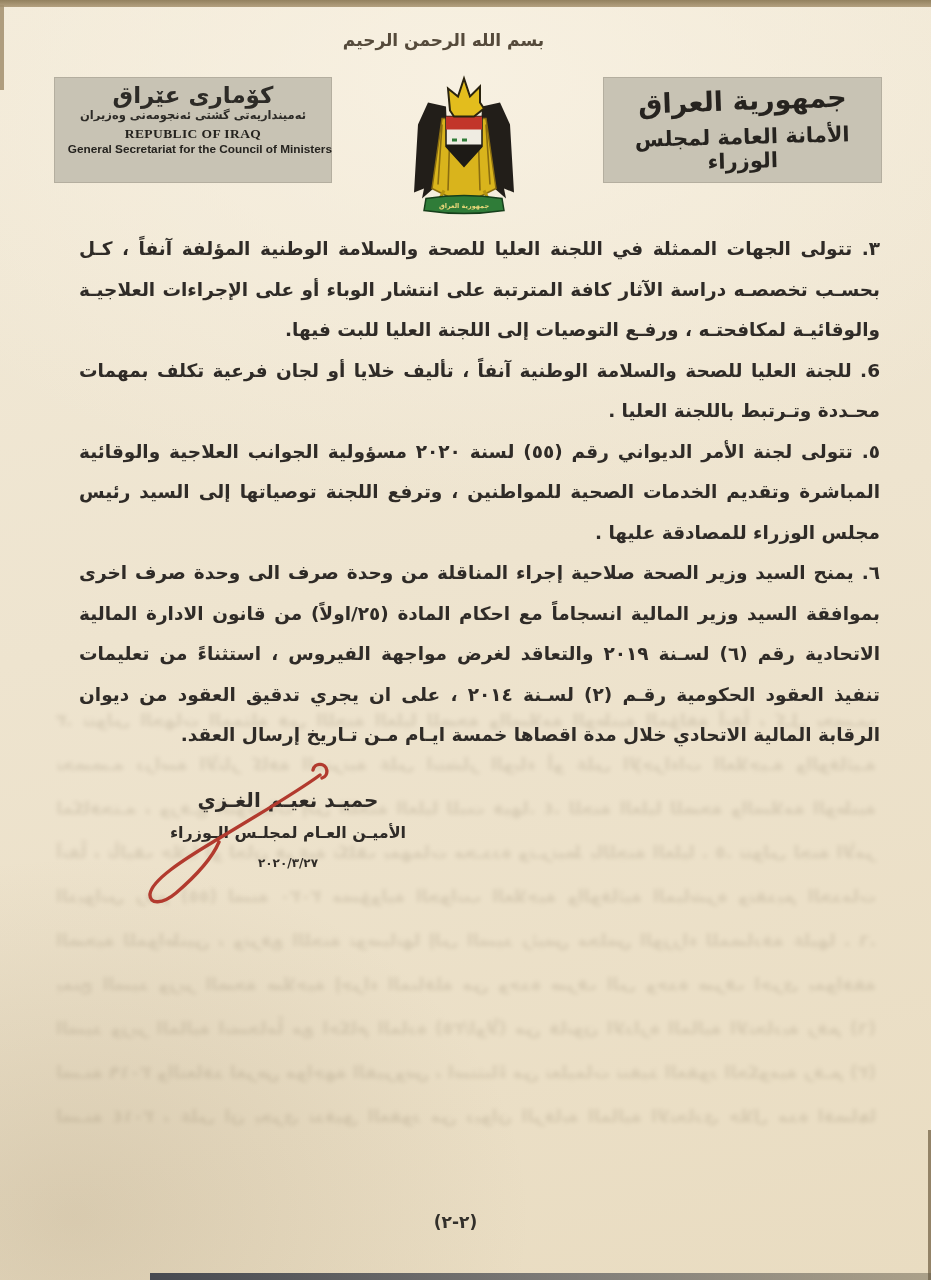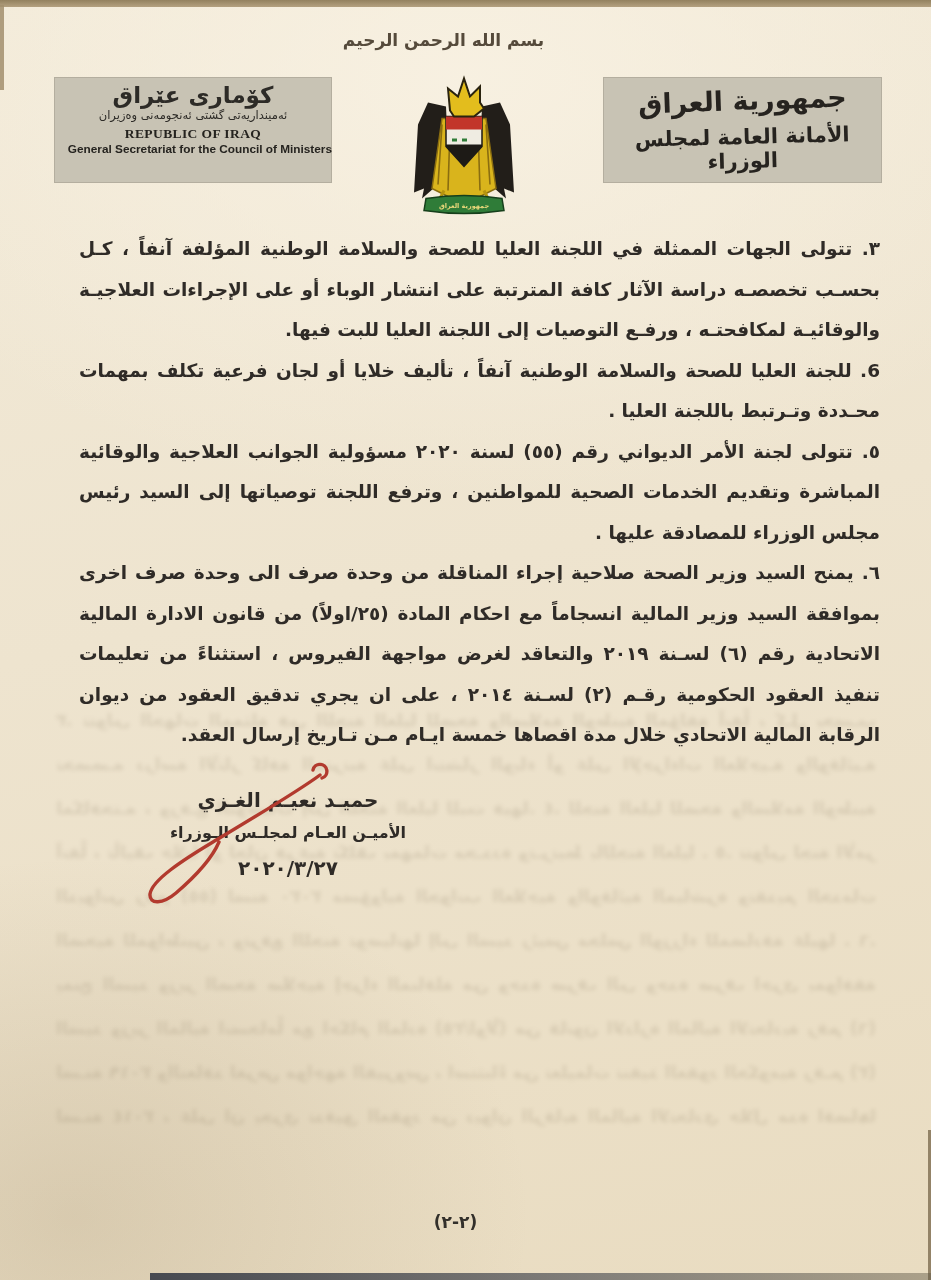--- a/index.html
+++ b/index.html
@@ -20,42 +20,42 @@
     background:linear-gradient(to right,rgba(58,62,72,.92),rgba(58,62,72,.6) 55%,rgba(96,88,70,.45));}
 
   .bismillah{position:absolute;top:30px;left:0;width:911px;text-align:center;
     font-size:17px;font-weight:bold;color:#554a3b;letter-spacing:-.5px;transform:translateX(-12px);}
 
   .band{position:absolute;top:77px;height:106px;background:#c8c3b4;
     box-shadow:0 0 0 1px rgba(120,112,95,.25) inset;text-align:center;}
   .band-left{left:54px;width:278px;}
   .band-right{left:603px;width:279px;}
   .kurdish-title{font-size:23px;font-weight:bold;line-height:26px;margin-top:5px;color:#2d2b27;}
-  .kurdish-subtitle{font-size:11.5px;font-weight:normal;line-height:14px;color:#2d2b27;}
+  .kurdish-subtitle{font-size:11.5px;font-weight:bold;line-height:14px;color:#2d2b27;}
   .en-title{font-family:Liberation Serif, serif;font-size:13.5px;font-weight:bold;
     letter-spacing:.4px;margin-top:4px;color:#25231f;}
   .en-subtitle{font-family:"Liberation Sans",sans-serif;font-size:11.8px;font-weight:bold;color:#25231f;text-align:right;}
   .ar-title{font-size:27px;font-weight:bold;margin-top:8px;transform:rotate(-2deg);color:#26231f;}
   .ar-subtitle{font-size:21px;font-weight:bold;margin-top:9px;transform:rotate(-1.5deg);color:#26231f;}
 
   .emblem{position:absolute;left:408px;top:72px;width:112px;height:143px;}
 
   .body-text{position:absolute;top:229px;right:51px;width:801px;z-index:2;
     direction:rtl;text-align:justify;font-size:18.5px;font-weight:bold;line-height:40.5px;
     color:#2f2b27;}
   .body-text .para{margin:0;}
 
   .ghost{position:absolute;top:698px;right:55px;width:820px;height:438px;z-index:1;
     direction:rtl;text-align:justify;font-size:17px;font-weight:bold;line-height:44px;
     color:#6b5c42;opacity:.15;filter:blur(2.2px);transform:scaleX(-1);overflow:hidden;}
 
   .sig-wrap{position:absolute;left:148px;top:788px;width:280px;text-align:center;z-index:2;direction:rtl;}
   .sig-name{font-size:20px;font-weight:bold;}
   .sig-title{font-size:16px;font-weight:bold;margin-top:11px;}
-  .sig-date{font-size:20px;font-weight:bold;margin-top:14px;letter-spacing:1px;}
+  .sig-date{font-size:12px;font-weight:bold;margin-top:14px;letter-spacing:1px;}
   .sig-stroke{position:absolute;left:135px;top:752px;width:230px;height:165px;z-index:3;}
 
   .page-number{position:absolute;top:1212px;left:0;width:931px;text-align:center;
     font-size:17px;font-weight:bold;direction:rtl;color:#33302b;transform:translateX(-10px);}
 </style>
 </head>
 <body>
 
 <div class="page">
 

